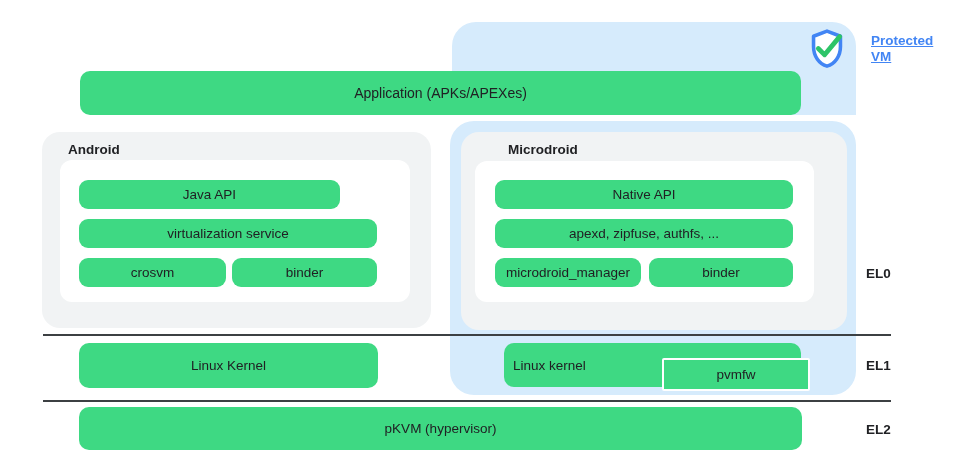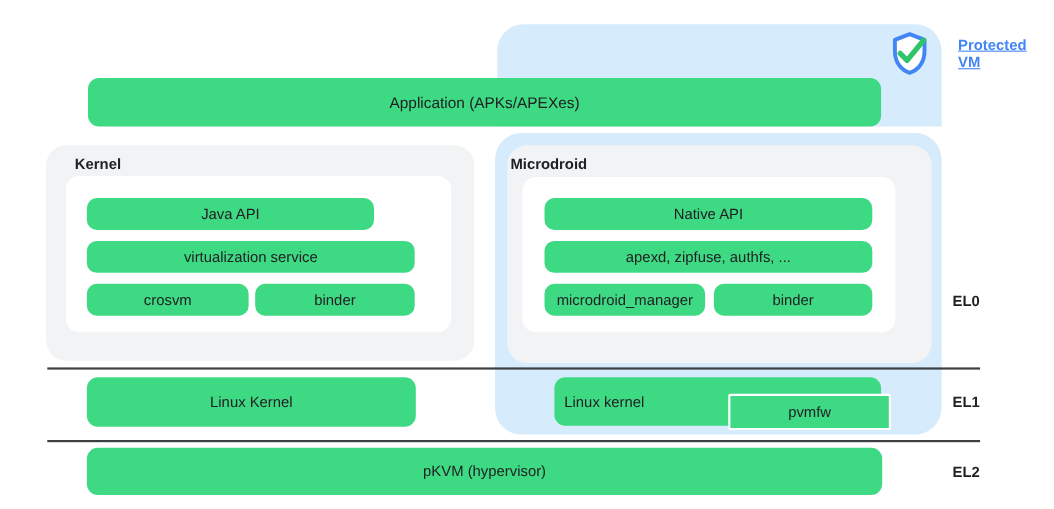--- a/index.html
+++ b/index.html
@@ -48,30 +48,30 @@
       <path d="M24 5 L7 11.5 v13 c0 12.5 7.2 22 17 24.8 c9.8-2.8 17-12.3 17-24.8 v-13 Z" fill="#ffffff" stroke="#4285f4" stroke-width="4.5" stroke-linejoin="round"></path>
       <polyline points="13,27 21,35 40,12" fill="none" stroke="#2ec468" stroke-width="6" stroke-linecap="round" stroke-linejoin="round"></polyline>
     </svg>
   </div>
 
   <div class="abs pvm-label" style="left:871px; top:33px; width:70px;">Protected VM</div>
 
   <div class="abs bar" style="left:80px; top:71px; width:721px; height:44px; font-size:14px;">Application (APKs/APEXes)</div>
 
   <div class="abs gray-box" style="left:42px; top:132px; width:389px; height:196px;"></div>
-  <div class="abs box-title" style="left:68px; top:142px;">Kernel</div>
+  <div class="abs box-title" style="left:68px; top:142px;">Android</div>
 
   <div class="abs white-box" style="left:60px; top:160px; width:350px; height:142px;"></div>
   <div class="abs bar bar-sm" style="left:79px; top:180px; width:261px; height:29px;">Java API</div>
   <div class="abs bar bar-sm" style="left:79px; top:219px; width:298px; height:29px;">virtualization service</div>
   <div class="abs bar bar-sm" style="left:79px; top:258px; width:147px; height:29px;">crosvm</div>
   <div class="abs bar bar-sm" style="left:232px; top:258px; width:145px; height:29px;">binder</div>
 
   <div class="abs gray-box" style="left:461px; top:132px; width:386px; height:198px;"></div>
-  <div class="abs box-title" style="left:464px; top:142px;">Microdroid</div>
+  <div class="abs box-title" style="left:508px; top:142px;">Microdroid</div>
 
   <div class="abs white-box" style="left:475px; top:161px; width:339px; height:141px;"></div>
   <div class="abs bar bar-sm" style="left:495px; top:180px; width:298px; height:29px;">Native API</div>
   <div class="abs bar bar-sm" style="left:495px; top:219px; width:298px; height:29px;">apexd, zipfuse, authfs, ...</div>
   <div class="abs bar bar-sm" style="left:495px; top:258px; width:146px; height:29px;">microdroid_manager</div>
   <div class="abs bar bar-sm" style="left:649px; top:258px; width:144px; height:29px;">binder</div>
 
   <div class="abs el-label" style="left:866px; top:266px;">EL0</div>
 
   <div class="abs divider" style="left:43px; top:334px; width:848px;"></div>

